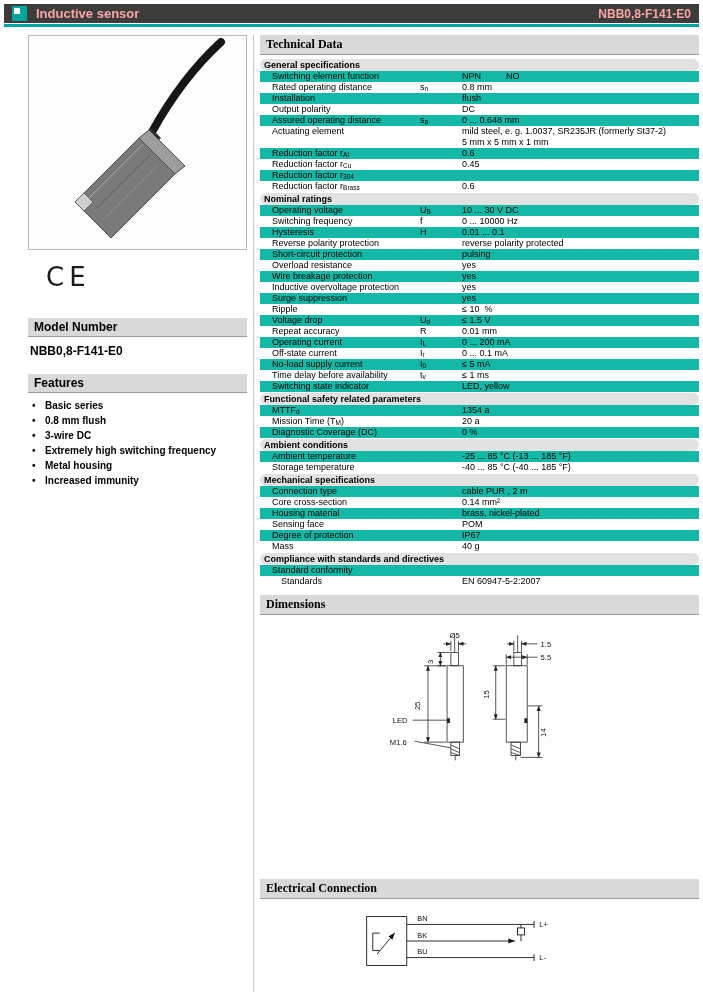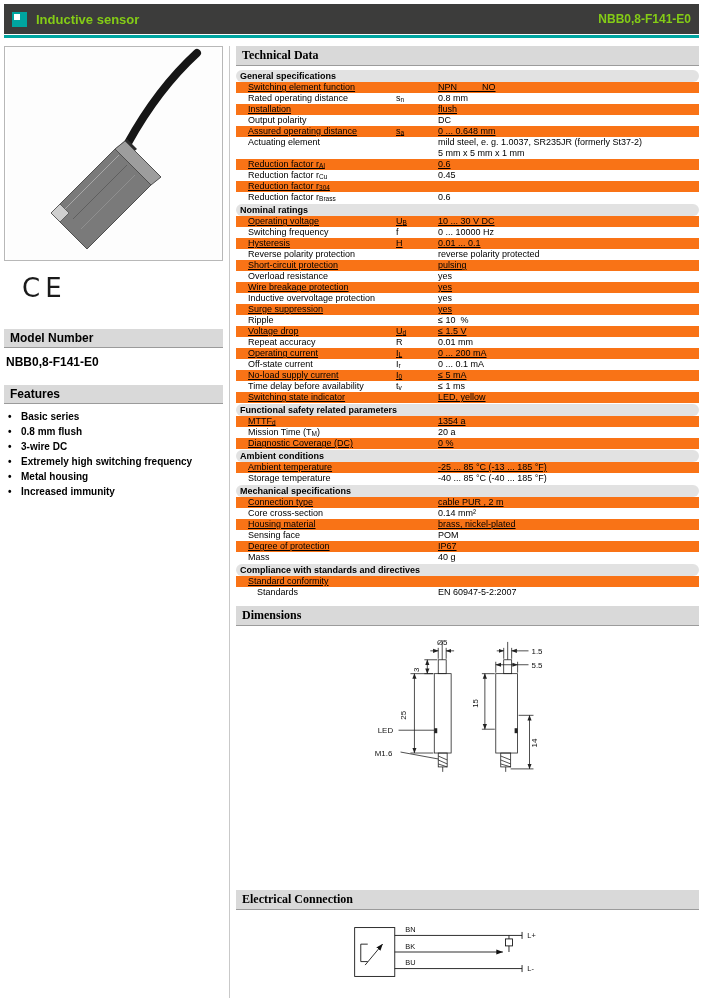--- a/index.html
+++ b/index.html
@@ -1,40 +1,40 @@
 <!DOCTYPE html>
 <html><head>
 <meta charset="utf-8">
 <style>
   html,body{margin:0;padding:0;background:#fff;}
   body{width:703px;height:998px;font-family:"Liberation Sans",sans-serif;color:#000;overflow:hidden;}
   .page{width:703px;height:998px;box-sizing:border-box;padding:4px 4px 0 4px;overflow:hidden;}
-  .topbar{height:30px;background:#3c3c3b;color:#84cc16;display:flex;align-items:center;padding:0 8px;}
+  .topbar{height:19px;background:#3c3c3b;color:#fca5a5;display:flex;align-items:center;padding:0 8px;}
   .logo-cube{width:15px;height:15px;background:#00a5a0;position:relative;margin-right:9px;flex:none;}
   .logo-cube .cube-inner{position:absolute;top:2px;left:2px;width:6px;height:6px;background:#fff;}
   .topbar-title{font-size:13px;font-weight:bold;}
   .topbar-part{margin-left:auto;font-size:12px;font-weight:bold;}
   .teal-rule{height:3px;background:#00a5a0;margin-top:1px;}
   .content{display:flex;margin-top:8px;height:957px;}
-  .left-col{width:225px;flex:none;box-sizing:border-box;padding-right:6px;}
+  .left-col{width:225px;flex:none;box-sizing:border-box;padding-right:6px;margin-left:24px;}
   .right-col{flex:1;min-width:0;border-left:1px solid #c9c9c9;padding-left:6px;box-sizing:border-box;}
   .photo-box{width:100%;height:215px;border:1px solid #b8b8b8;box-sizing:border-box;background:#fff;overflow:hidden;}
   .photo-box svg{display:block;width:100%;height:100%;}
   .ce-mark{font-family:"DejaVu Sans",sans-serif;font-size:26px;letter-spacing:5px;color:#1a1a1a;margin:12px 0 26px 18px;}
   .side-heading{background:#d9d9d9;border-bottom:1px solid #9b9b9b;font-size:12px;font-weight:bold;padding:2px 6px;margin-bottom:7px;}
   .model-number{font-size:12px;font-weight:bold;margin:0 0 16px 2px;}
   .features-list{list-style:none;margin:2px 0 0 0;padding:0 0 0 4px;}
   .features-list li{position:relative;padding-left:13px;font-size:10px;font-weight:bold;line-height:12px;margin-bottom:3px;}
   .features-list li::before{content:"•";position:absolute;left:0;top:0;}
   .main-heading{background:#d9d9d9;border-bottom:1px solid #9b9b9b;font-size:12px;font-weight:bold;padding:2px 6px;margin-bottom:4px;font-family:Liberation Serif, serif;}
   .main-heading.gap{margin-top:8px;}
   .spec-table{width:100%;}
   .sec-title{background:#e2e2e2;font-size:9px;font-weight:bold;line-height:12px;padding-left:4px;margin-top:1px;border-radius:6px;}
   .spec-row{display:grid;grid-template-columns:160px 42px 1fr;font-size:9px;line-height:11px;}
-  .spec-row.shade{background:#f97316;text-decoration:underline;}
+  .spec-row.shade{background:#14b8a6;}
   .spec-row .lab{padding-left:12px;box-sizing:border-box;}
   .spec-row .lab.ind2{padding-left:21px;}
   .spec-row .val div{white-space:pre-wrap;}
   sub{font-size:6.5px;line-height:1;vertical-align:-1px;}
   .dim-figure{height:252px;display:flex;align-items:center;justify-content:center;}
   .dim-figure svg{width:460px;height:248px;}
   .elec-figure{height:72px;display:flex;justify-content:center;padding-top:4px;}
   .elec-figure svg{width:320px;height:68px;}
   svg text{font-family:"Liberation Sans",sans-serif;}
 </style>

